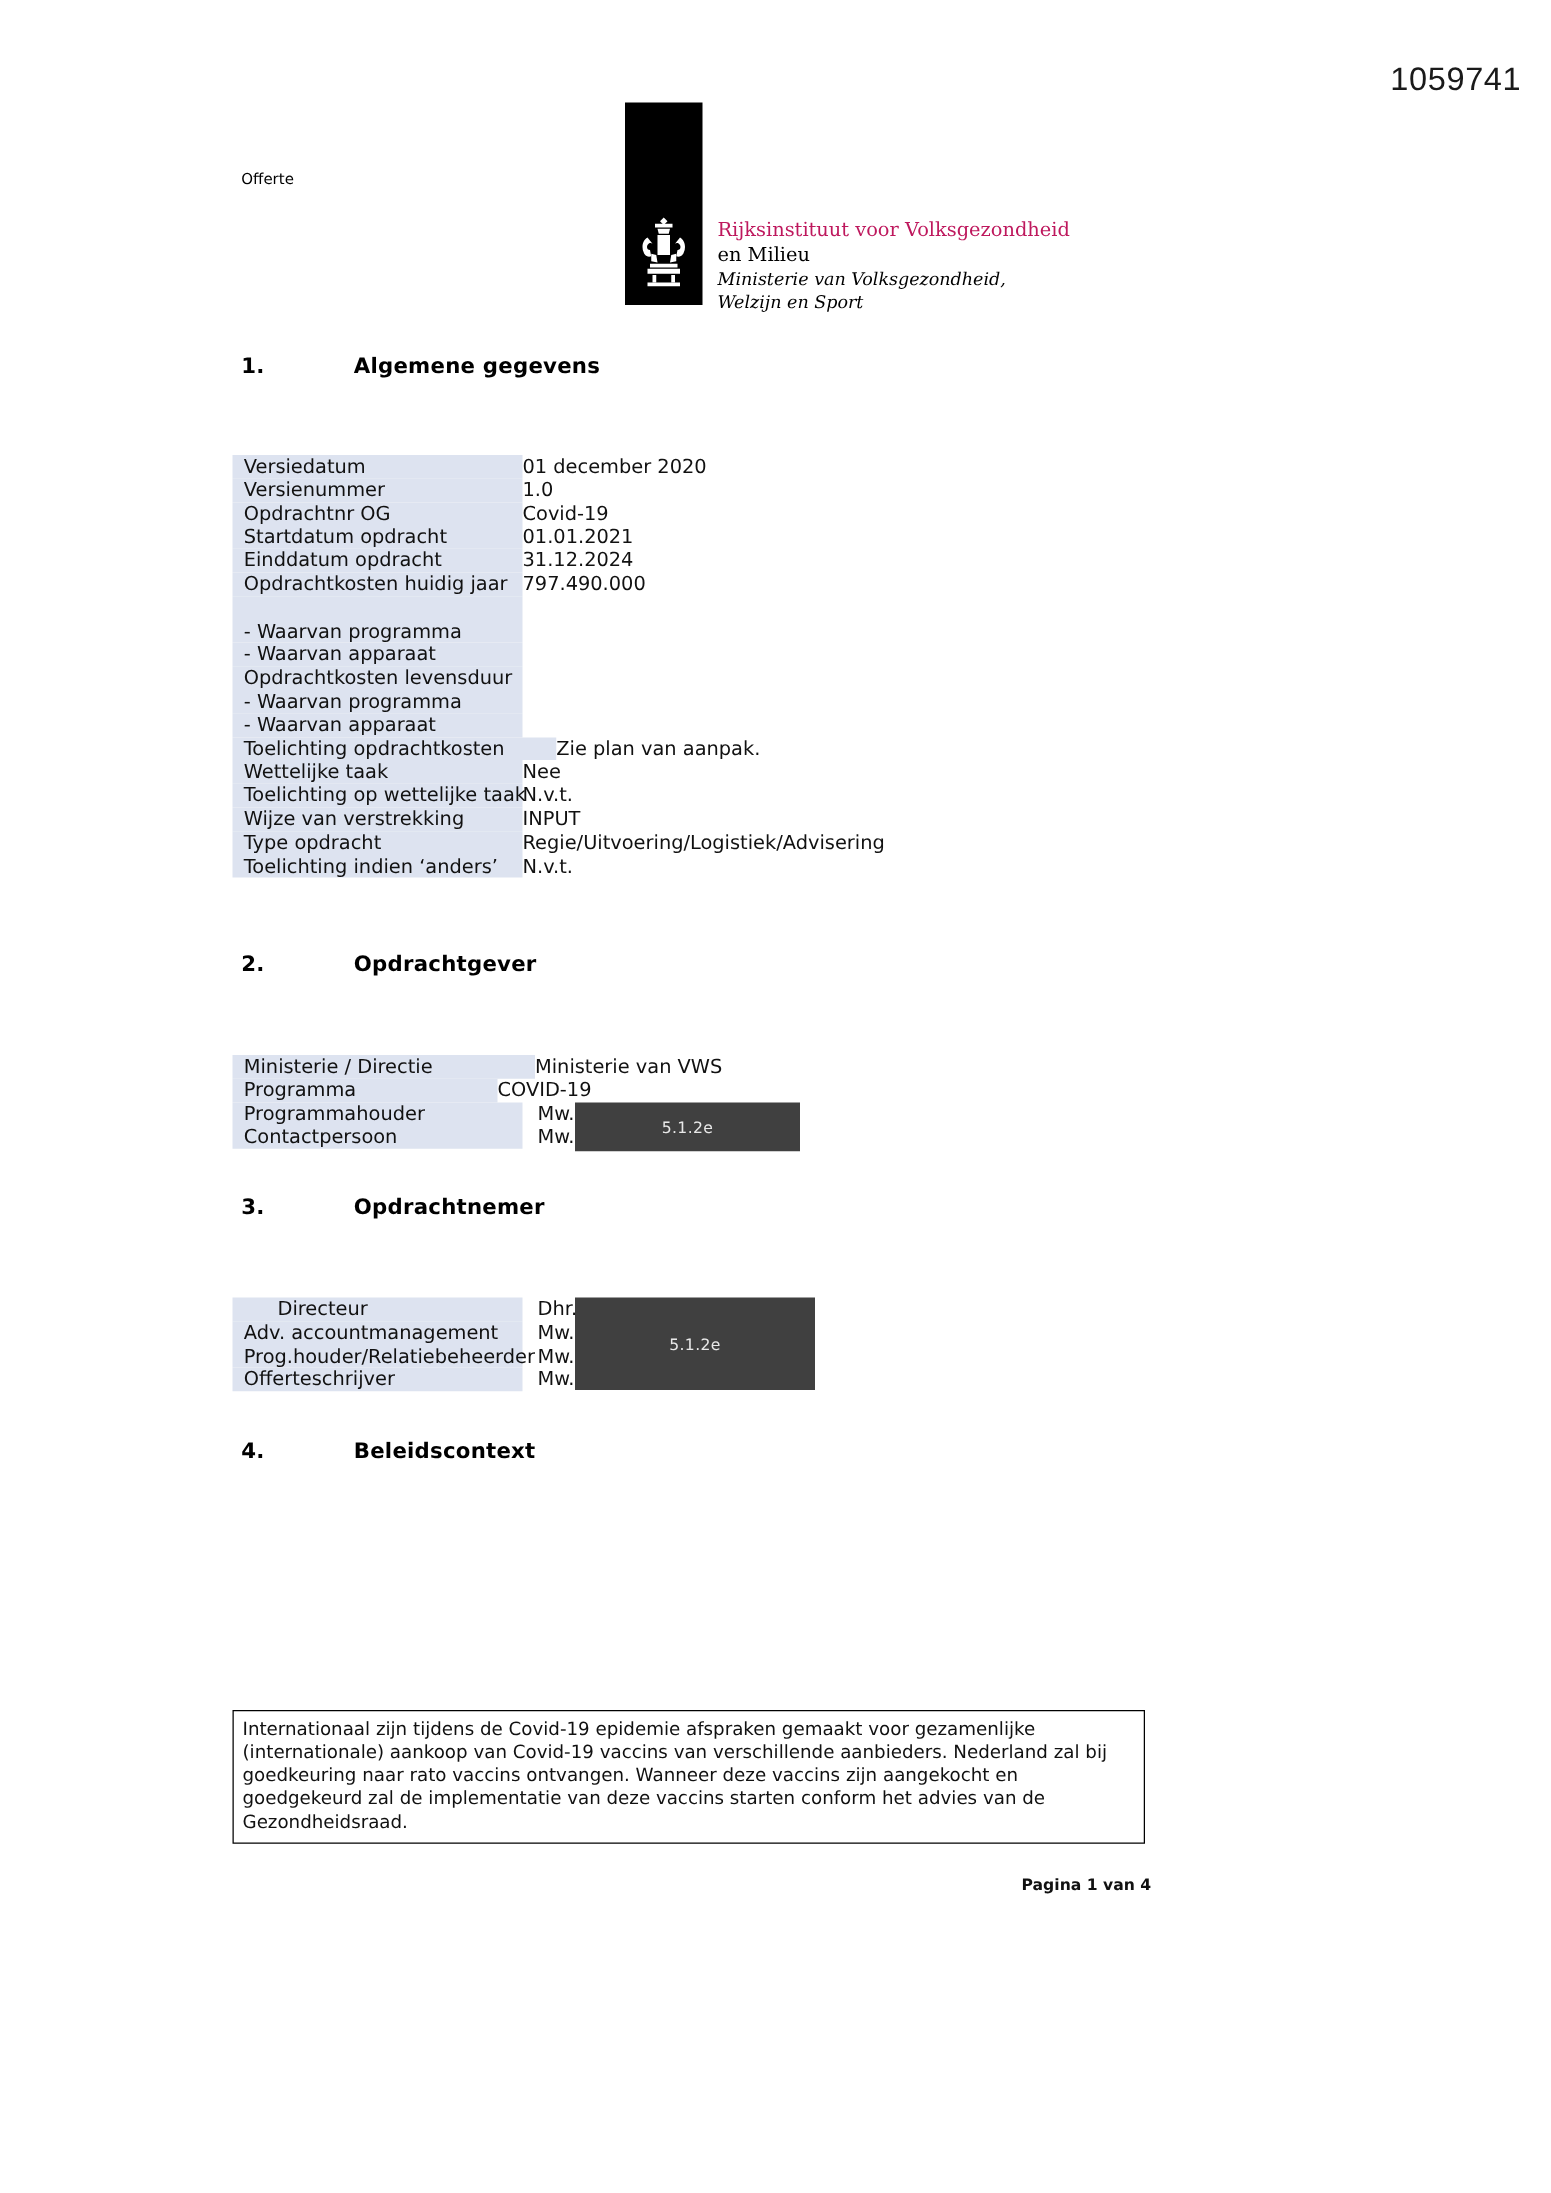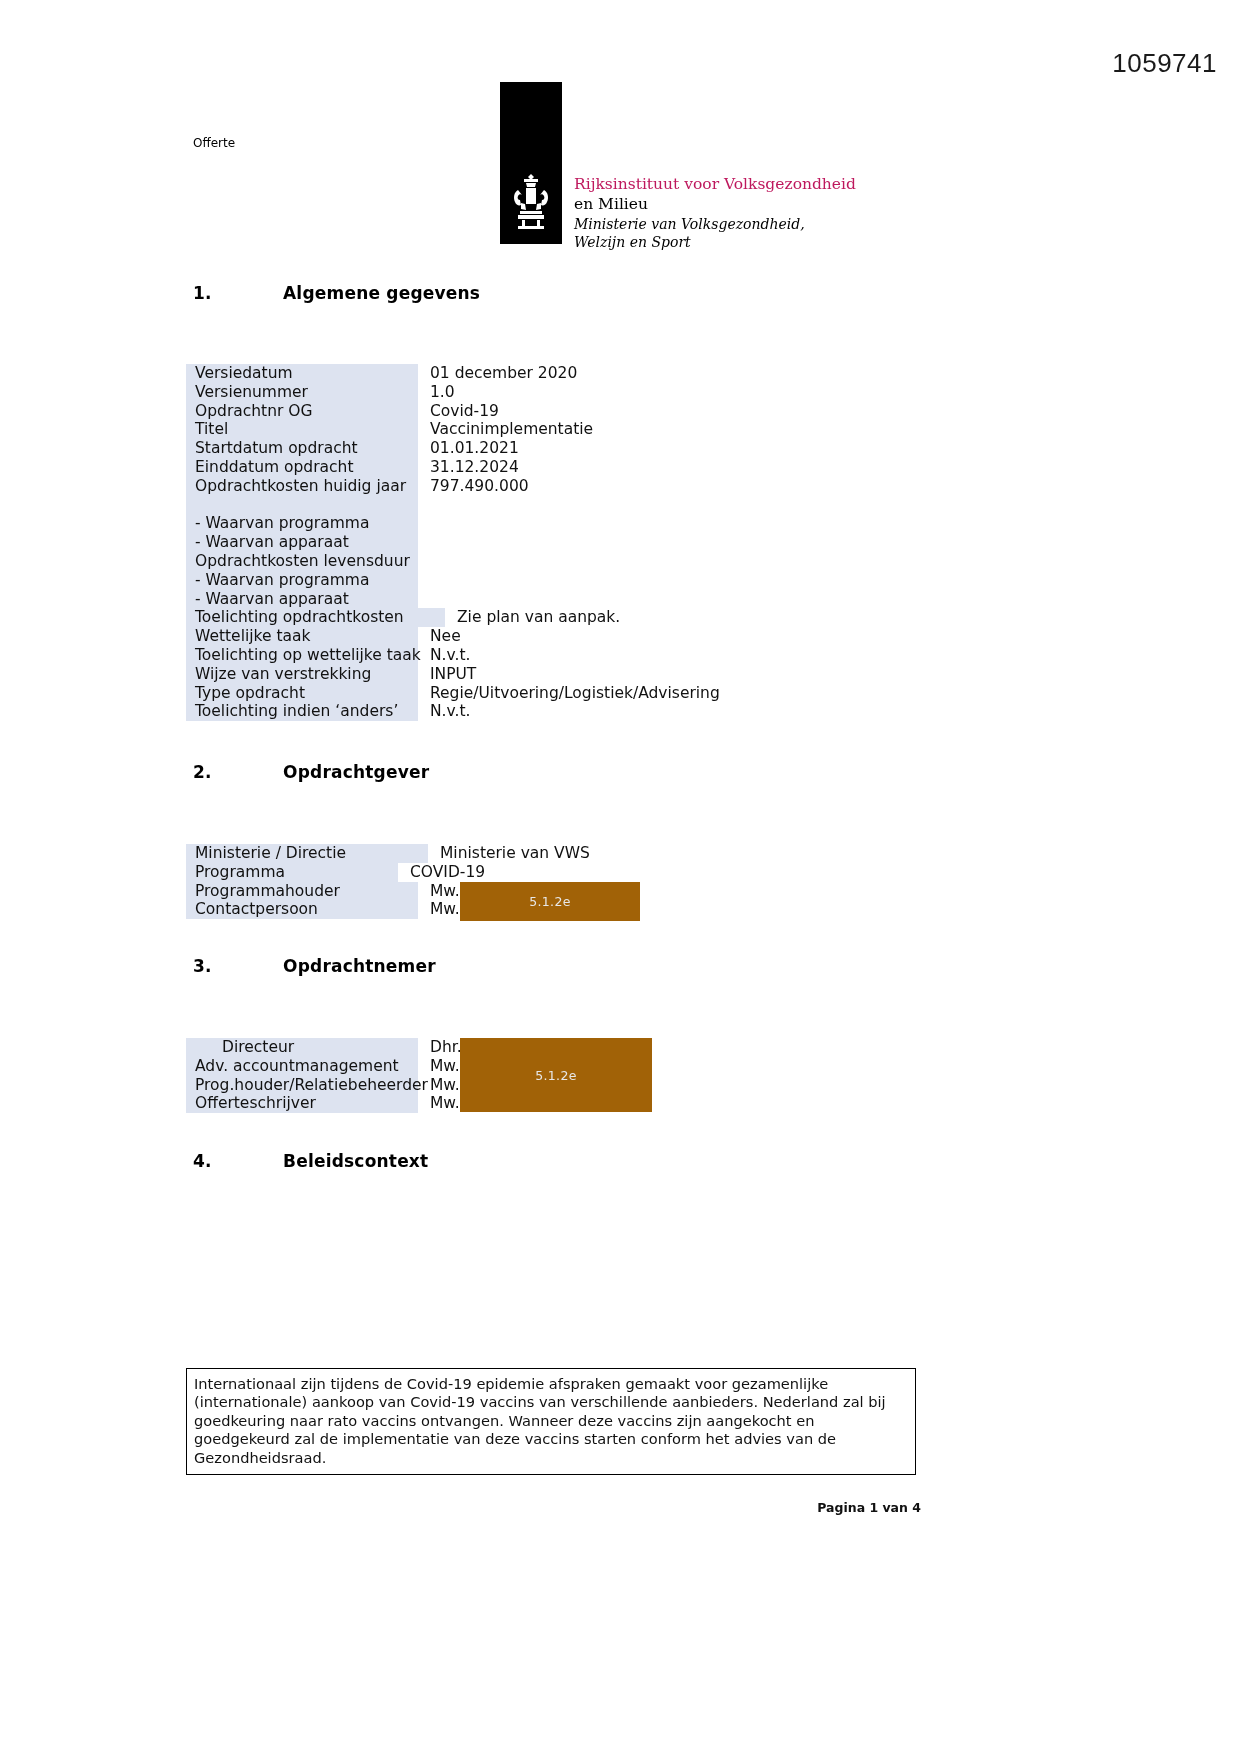--- a/index.html
+++ b/index.html
@@ -104,35 +104,34 @@
   .kv-key {
     width: 232px;
     flex: none;
     background: #dde3f0;
     padding: 0 0 0 9px;
     box-sizing: border-box;
     white-space: pre;
     min-height: 18.8px;
   }
   .kv-val {
-    padding-left: 12px;
     white-space: pre;
     min-height: 18.8px;
   }
   .kv-val-prefix {
     padding-left: 12px;
     white-space: pre;
     min-height: 18.8px;
     position: relative;
     z-index: 2;
   }
   
   .redaction {
     position: absolute;
-    background: #a16207;
+    background: #404040;
     color: #e8e8e8;
     font-size: 12.5px;
     display: flex;
     align-items: center;
     justify-content: center;
     letter-spacing: 0.3px;
     z-index: 1;
   }
   
   .context-box {
@@ -205,24 +204,20 @@
       </div>
       <div class="kv-row">
         <div class="kv-key" style="width: 232px;">Versienummer</div>
         <div class="kv-val">1.0</div>
       </div>
       <div class="kv-row">
         <div class="kv-key" style="width: 232px;">Opdrachtnr OG</div>
         <div class="kv-val">Covid-19</div>
       </div>
       <div class="kv-row">
-        <div class="kv-key" style="width: 232px;">Titel</div>
-        <div class="kv-val">Vaccinimplementatie</div>
-      </div>
-      <div class="kv-row">
         <div class="kv-key" style="width: 232px;">Startdatum opdracht</div>
         <div class="kv-val">01.01.2021</div>
       </div>
       <div class="kv-row">
         <div class="kv-key" style="width: 232px;">Einddatum opdracht</div>
         <div class="kv-val">31.12.2024</div>
       </div>
       <div class="kv-row">
         <div class="kv-key" style="width: 232px;">Opdrachtkosten huidig jaar</div>
         <div class="kv-val">797.490.000</div>

